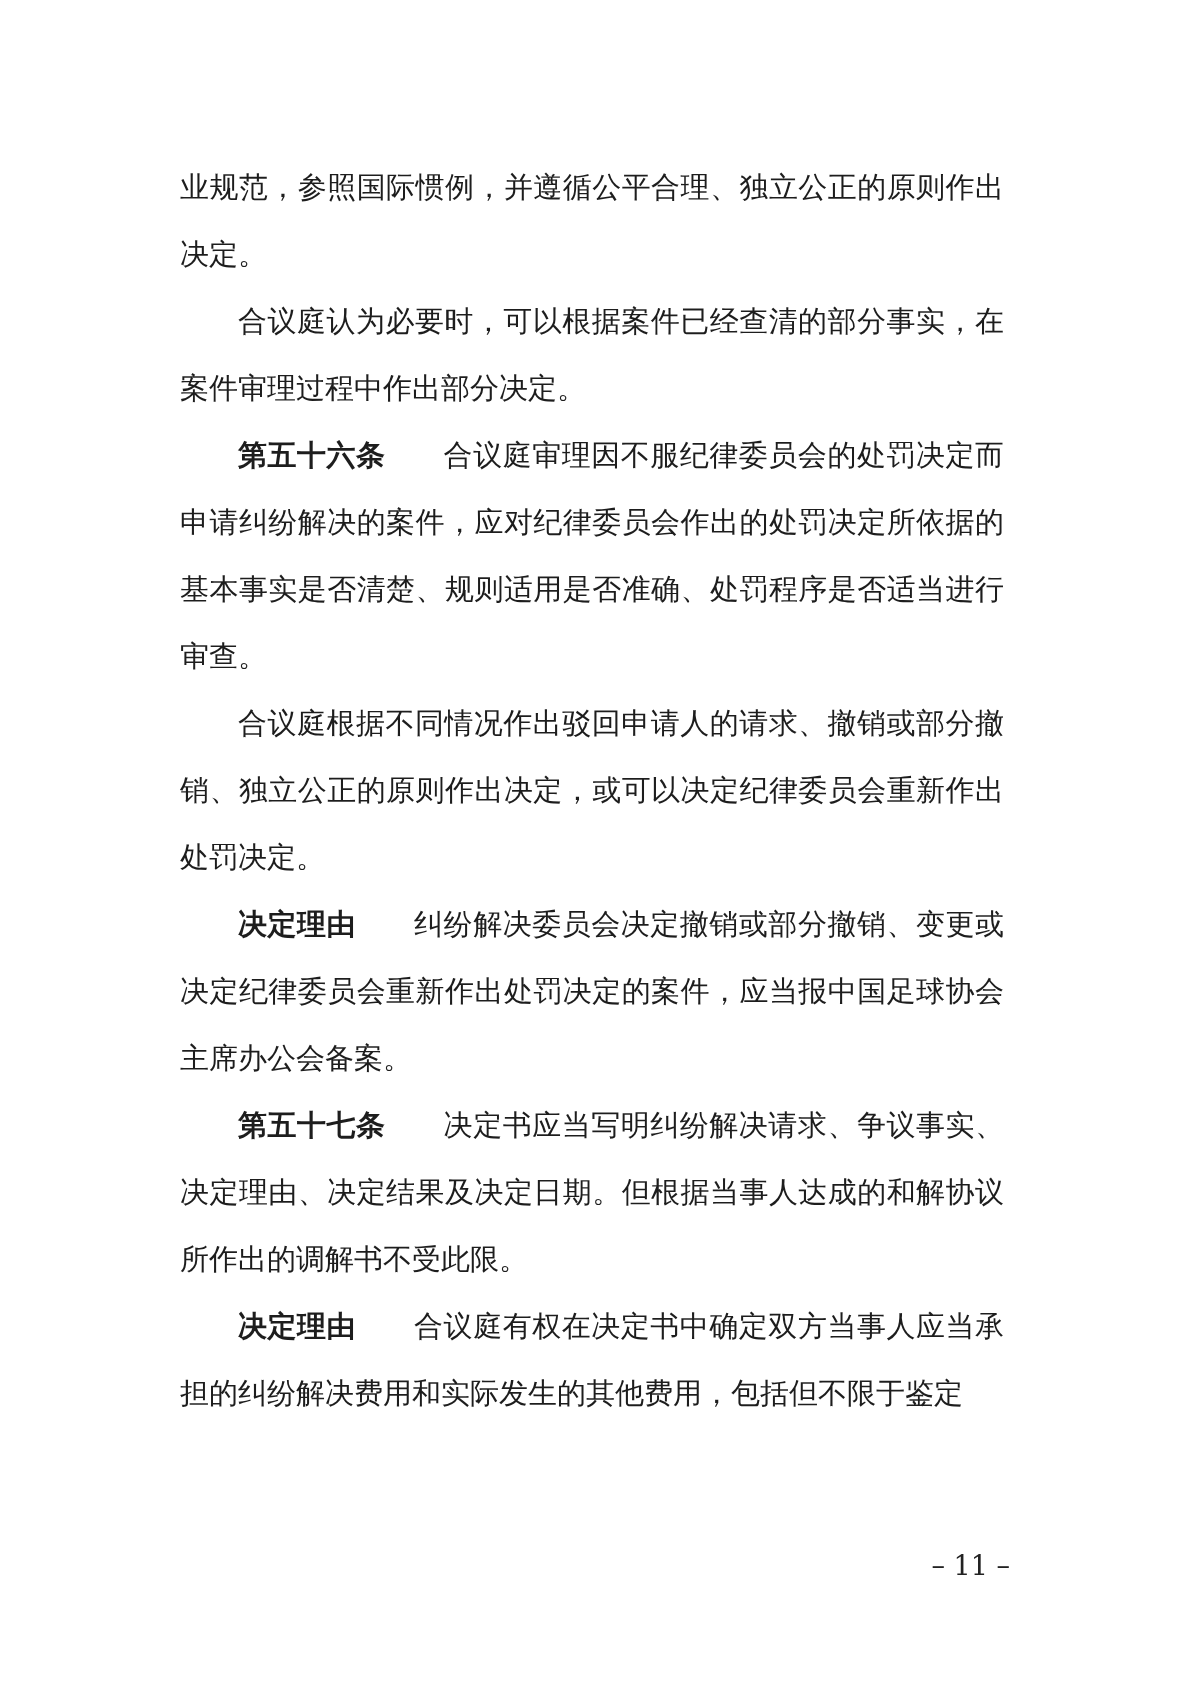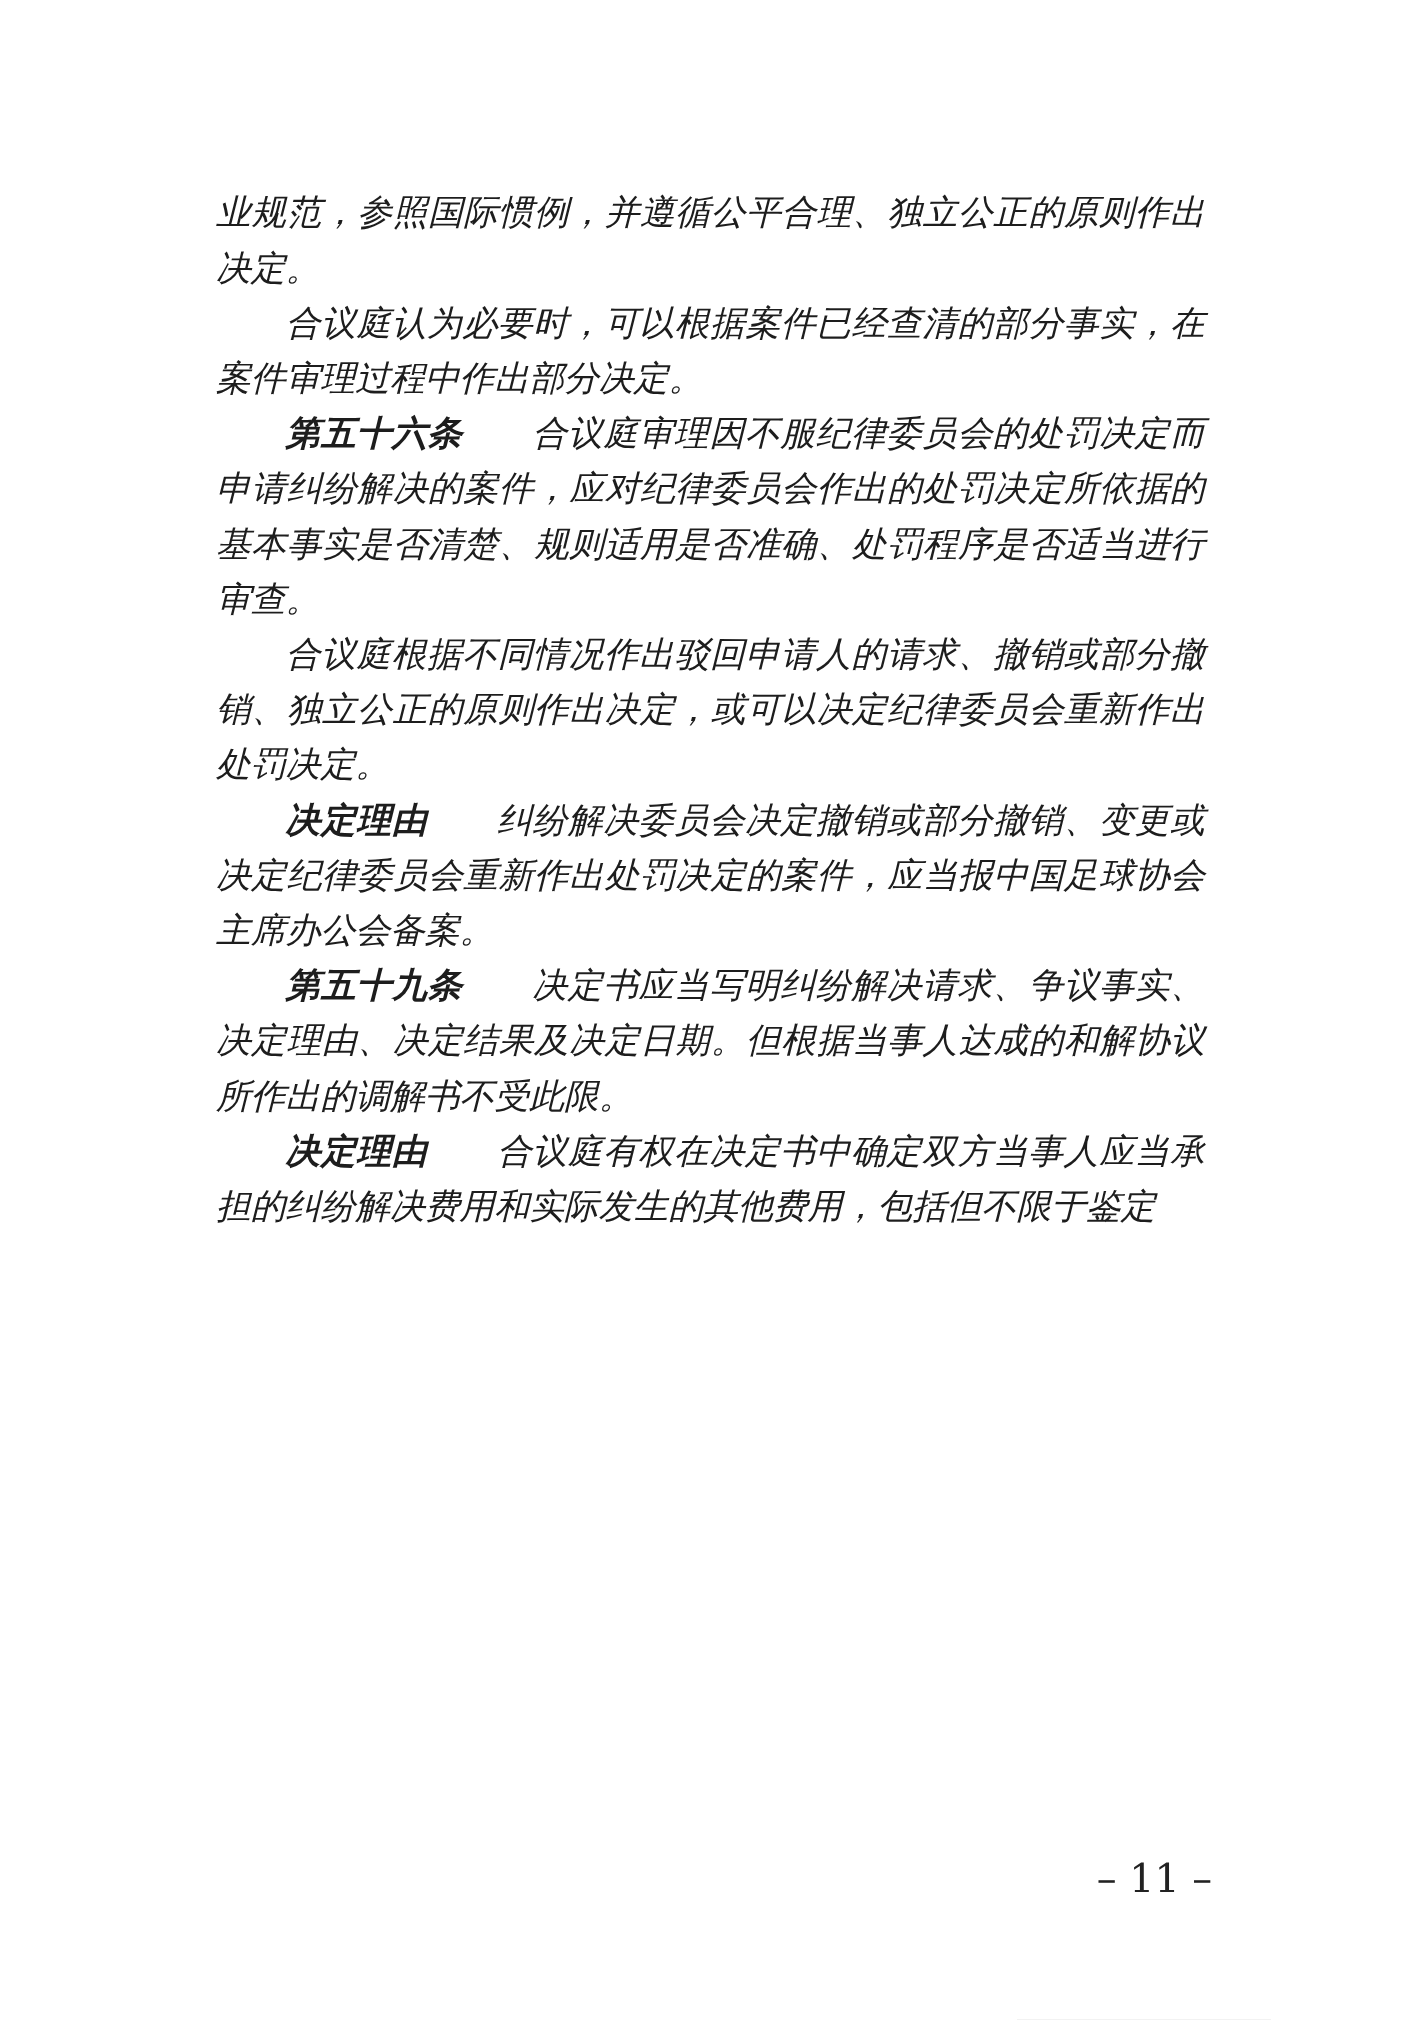--- a/index.html
+++ b/index.html
@@ -19,54 +19,53 @@
   }
   .doc {
     position: absolute;
     left: 180px;
     top: 154px;
     width: 824px;
   }
   .para {
     margin: 0;
     font-size: 29px;
-    line-height: 46px;
+    line-height: 67px;
     text-align: justify;
     letter-spacing: 0;
-    font-style: italic;
   }
   .para.indent {
     text-indent: 2em;
   }
   .article-no {
     font-weight: 700;
     font-family: "DejaVu Sans", sans-serif;
     margin-right: 2em;
     margin-top: 31px;
   }
   .footer {
     position: absolute;
     left: 180px;
     top: 1550px;
     width: 830px;
     text-align: right;
-    font-size: 33px;
+    font-size: 27px;
     line-height: 32px;
     color: #222222;
   }
 </style>
 </head>
 <body>
 
 <div class="page">
   <div class="doc">
       <p class="para">业规范，参照国际惯例，并遵循公平合理、独立公正的原则作出决定。</p>
       <p class="para indent">合议庭认为必要时，可以根据案件已经查清的部分事实，在案件审理过程中作出部分决定。</p>
       <p class="para indent"><span class="article-no">第五十六条</span>合议庭审理因不服纪律委员会的处罚决定而申请纠纷解决的案件，应对纪律委员会作出的处罚决定所依据的基本事实是否清楚、规则适用是否准确、处罚程序是否适当进行审查。</p>
       <p class="para indent">合议庭根据不同情况作出驳回申请人的请求、撤销或部分撤销、独立公正的原则作出决定，或可以决定纪律委员会重新作出处罚决定。</p>
       <p class="para indent"><span class="article-no">决定理由</span>纠纷解决委员会决定撤销或部分撤销、变更或决定纪律委员会重新作出处罚决定的案件，应当报中国足球协会主席办公会备案。</p>
-      <p class="para indent"><span class="article-no">第五十九条</span>决定书应当写明纠纷解决请求、争议事实、决定理由、决定结果及决定日期。但根据当事人达成的和解协议所作出的调解书不受此限。</p>
+      <p class="para indent"><span class="article-no">第五十七条</span>决定书应当写明纠纷解决请求、争议事实、决定理由、决定结果及决定日期。但根据当事人达成的和解协议所作出的调解书不受此限。</p>
       <p class="para indent"><span class="article-no">决定理由</span>合议庭有权在决定书中确定双方当事人应当承担的纠纷解决费用和实际发生的其他费用，包括但不限于鉴定</p>
     </div>
   <div class="footer">
     <span>– 11 –</span>
   </div>
 </div>
 
 </body></html>

